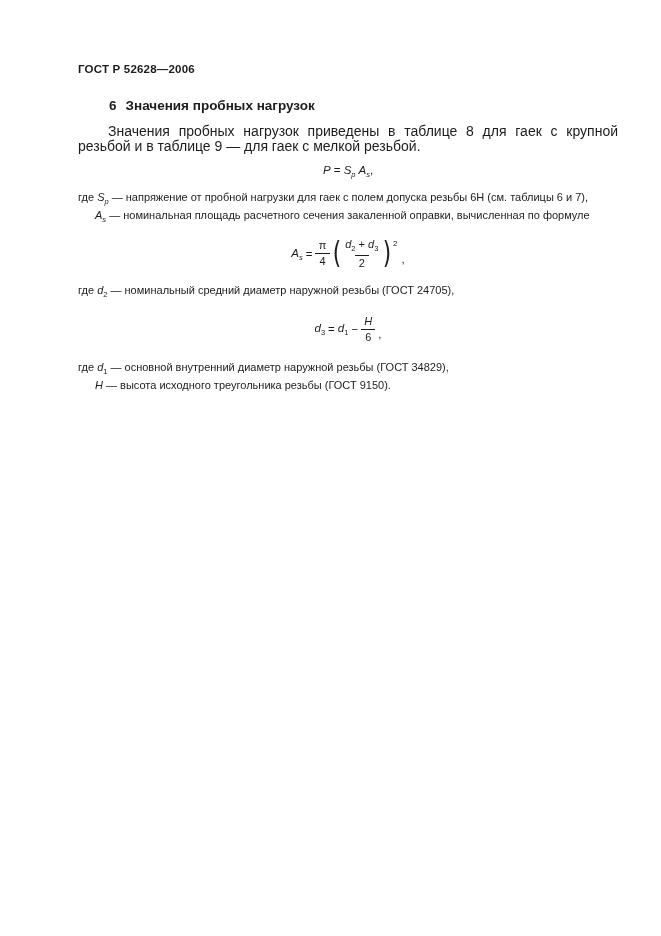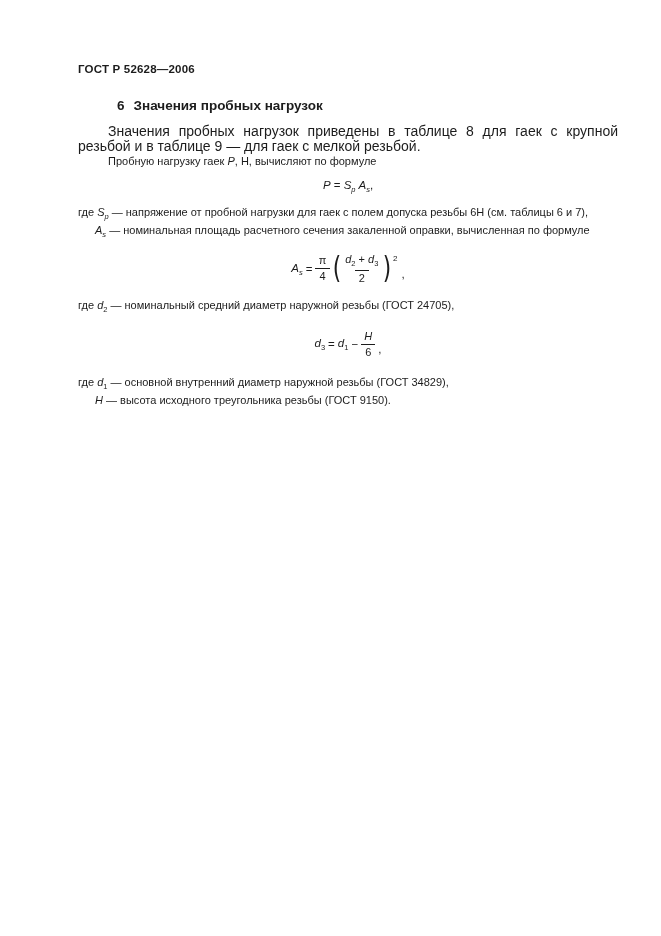--- a/index.html
+++ b/index.html
@@ -24,21 +24,21 @@
   }
   .doc-header {
     font-size: 11.5px;
     font-weight: bold;
     letter-spacing: 0.2px;
     margin: 0 0 23px 0;
   }
   .section-heading {
     font-size: 13.5px;
     font-weight: bold;
-    margin: 0 0 11px 39px;
+    margin: 0 0 11px 31px;
   }
   .section-heading .h-num { margin-right: 9px; }
   .para {
     font-size: 14px;
     line-height: 15px;
     text-align: justify;
     text-indent: 30px;
     margin: 0;
   }
   .line {
@@ -120,23 +120,20 @@
   <div class="content">
 
     <div class="doc-header">ГОСТ Р 52628—2006</div>
 
     <div class="section-heading">
       <span class="h-num">6</span><span>Значения пробных нагрузок</span>
     </div>
 
     <p class="para">Значения пробных нагрузок приведены в таблице 8 для гаек с крупной резьбой и в таблице 9 — для гаек с мелкой резьбой.</p>
 
-    <div class="line indent">
-      <span>Пробную нагрузку гаек </span><span class="var">P</span><span>, Н, вычисляют по формуле</span>
-    </div>
 
     <div class="formula-inline">
       <span class="var">P</span><span> = </span><span class="var">S</span><span class="sub">p</span><span class="var gap-l">A</span><span class="sub">s</span><span>,</span>
     </div>
 
     <div class="line">
       <span>где </span><span class="var">S</span><span class="sub">p</span><span> — напряжение от пробной нагрузки для гаек с полем допуска резьбы 6Н (см. таблицы 6 и 7),</span>
     </div>
     <div class="line cont">
       <span class="var">A</span><span class="sub">s</span><span> — номинальная площадь расчетного сечения закаленной оправки, вычисленная по формуле</span>

